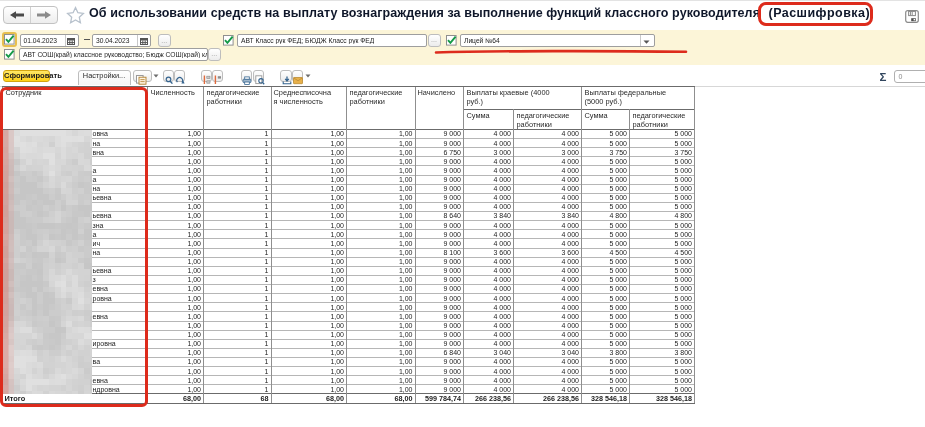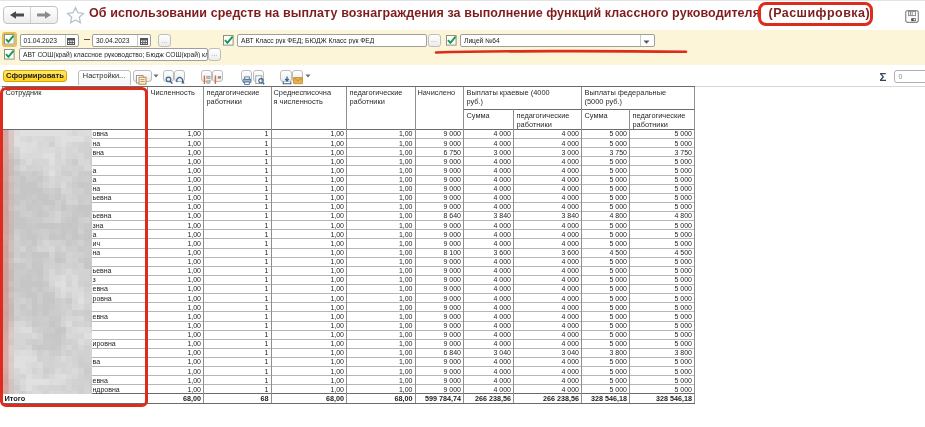--- a/index.html
+++ b/index.html
@@ -15,21 +15,21 @@
     <path d="M1 5 L7 1.2 L7 3.6 L15 3.6 L15 6.4 L7 6.4 L7 8.8 Z" fill="#4a4a4a"></path>
   </svg>
 <svg class="abs" style="left:36px;top:10px" width="16" height="10">
     <path d="M15 5 L9 1.2 L9 3.6 L1 3.6 L1 6.4 L9 6.4 L9 8.8 Z" fill="#8b8b8b"></path>
   </svg>
 
 <svg class="abs" style="left:66px;top:6px" width="19" height="19" viewBox="0 0 19 19">
     <path d="M9.5 1.6 L11.9 6.7 L17.4 7.4 L13.3 11.2 L14.4 16.7 L9.5 14 L4.6 16.7 L5.7 11.2 L1.6 7.4 L7.1 6.7 Z" fill="none" stroke="#b7c1cc" stroke-width="1.3"></path>
   </svg>
 
-<div class="abs" style="left:89px;top:6px;width:830px;font-size:12.5px;font-weight:bold;color:#7f1d1d;white-space:nowrap;letter-spacing:0.07px">Об использовании средств на выплату вознаграждения за выполнение функций классного руководителя <span style="padding-left:5px;letter-spacing:0.45px">(Расшифровка)</span></div>
+<div class="abs" style="left:89px;top:6px;width:830px;font-size:12.5px;font-weight:bold;color:#0f172a;white-space:nowrap;letter-spacing:0.07px">Об использовании средств на выплату вознаграждения за выполнение функций классного руководителя <span style="padding-left:5px;letter-spacing:0.45px">(Расшифровка)</span></div>
 <div class="abs" style="left:758px;top:1.5px;width:115px;height:24px;border:3px solid #dd2b1c;border-radius:8px"></div>
 
 <svg class="abs" style="left:905px;top:10px" width="14" height="13" viewBox="0 0 14 13">
 <rect x="0.7" y="0.7" width="12.6" height="11.6" rx="2" fill="none" stroke="#8a8a8a" stroke-width="1.2"></rect>
 <rect x="3.6" y="1.4" width="6.8" height="4.2" fill="none" stroke="#8a8a8a" stroke-width="1"></rect>
 <line x1="5.4" y1="1.6" x2="5.4" y2="5.4" stroke="#8a8a8a" stroke-width="1"></line>
 <line x1="7.2" y1="1.6" x2="7.2" y2="5.4" stroke="#8a8a8a" stroke-width="1"></line>
 <rect x="6.2" y="8.2" width="4.6" height="3" fill="#4e4e4e"></rect>
 <rect x="8.6" y="8.9" width="1.5" height="1.5" fill="#fff"></rect>
 </svg>
@@ -99,21 +99,21 @@
     <span style="padding-left:3px;white-space:nowrap;overflow:hidden">АВТ СОШ(край) классное руководство; Бюдж СОШ(край) кла</span>
   </div>
 <div style="position:absolute;left:208px;top:48px;width:12.5px;height:12.5px;border:1px solid #bdbdbd;border-radius:3px;background:linear-gradient(#ffffff,#ececec);box-sizing:border-box;">
     <div style="font-size:7px;color:#9a9a9a;text-align:center;line-height:10px">...</div>
   </div>
 
 <svg class="abs" style="left:430px;top:48px" width="262" height="8">
     <path d="M6 4.5 C 60 2.8, 180 2.8, 256 3.8" fill="none" stroke="#dd2b1c" stroke-width="2.6" stroke-linecap="round"></path>
   </svg>
 
-<div class="abs" style="left:3px;top:69.5px;width:64px;height:12px;border:1px solid #d3a50f;border-radius:3px;background:linear-gradient(#ffe766,#ffd117);font-size:7.6px;font-weight:bold;color:#1a1a1a;text-align:center;line-height:10.5px">Сформировать</div>
+<div class="abs" style="left:3px;top:69.5px;width:47px;height:12px;border:1px solid #d3a50f;border-radius:3px;background:linear-gradient(#ffe766,#ffd117);font-size:7.6px;font-weight:bold;color:#1a1a1a;text-align:center;line-height:10.5px">Сформировать</div>
 <div style="position:absolute;left:77.5px;top:69.5px;width:53px;height:28px;border:1px solid #bdbdbd;border-radius:3px;background:linear-gradient(#ffffff,#ececec);box-sizing:border-box;">
     <div style="font-size:7.4px;color:#2a2a2a;text-align:center;line-height:10px">Настройки...</div>
   </div>
 <div style="position:absolute;left:133px;top:69.5px;width:18.5px;height:12px;border:1px solid #bdbdbd;border-radius:3px;background:linear-gradient(#ffffff,#ececec);box-sizing:border-box;"><svg width="13" height="10" style="margin:0.5px 0 0 2px">
       <rect x="0.5" y="0.5" width="6.6" height="7.6" fill="#fff" stroke="#9a9a9a"></rect>
       <rect x="3" y="2.2" width="7" height="7" fill="#fdf3e0" stroke="#b2802e" stroke-width="0.9"></rect>
       <path d="M4.4 4.6 L8.6 4.6 M4.4 6.6 L8.6 6.6" stroke="#b2802e" stroke-width="0.8"></path>
     </svg></div>
 <svg class="abs" style="left:153px;top:74.0px" width="6" height="4">
     <path d="M0.5 0.5 L5.5 0.5 L3 3.4 Z" fill="#6d6d6d"></path>

